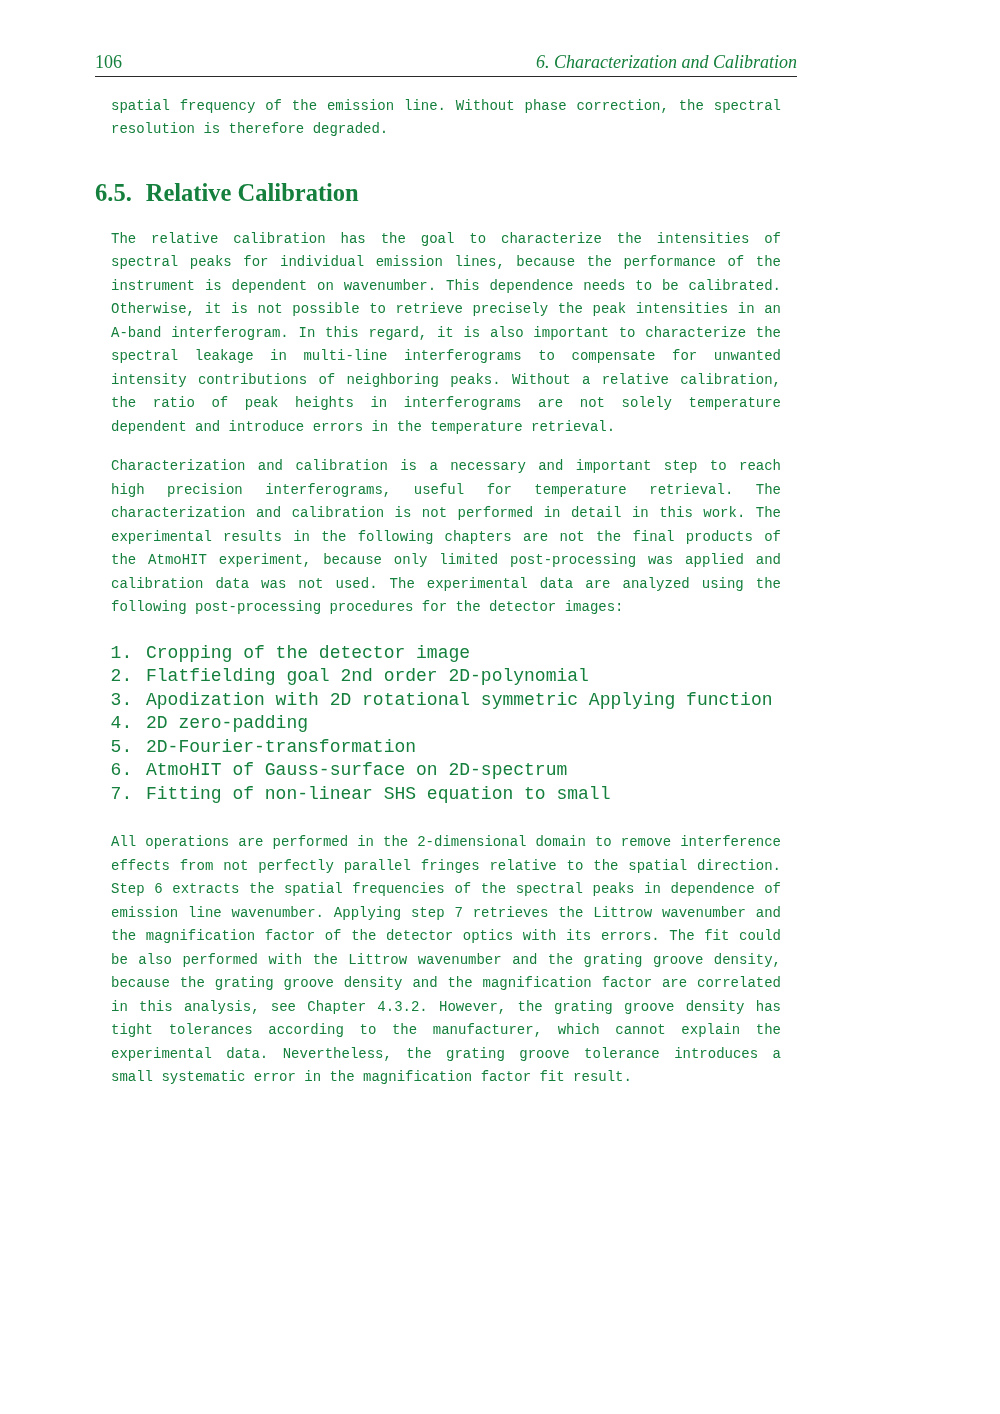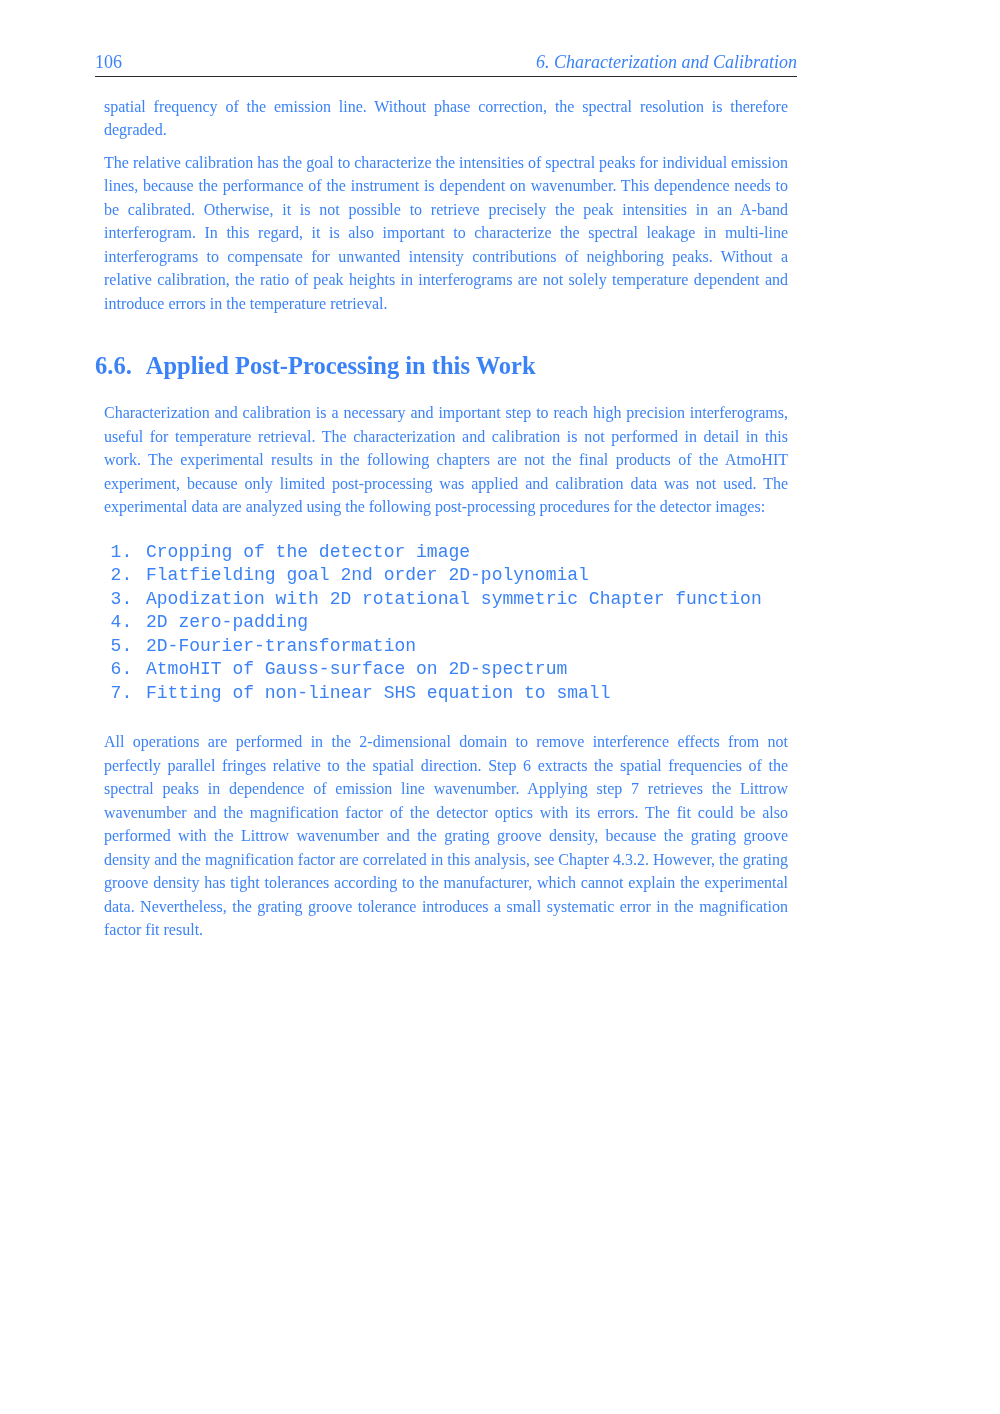--- a/index.html
+++ b/index.html
@@ -6,45 +6,46 @@
     margin: 0;
     padding: 0;
     background: #ffffff;
   }
   .page {
     position: relative;
     width: 892px;
     height: 1414px;
     box-sizing: border-box;
     background: #ffffff;
-    color: #3b82f6;
+    color: #15803d;
     font-family: "Liberation Serif", serif;
     padding: 52px 95px 0 95px;
   }
   .running-header {
     display: flex;
     justify-content: space-between;
     align-items: baseline;
     font-size: 18px;
     line-height: 1.15;
   }
   .running-header .chapter {
     font-style: italic;
     margin-left: 15px;
   }
   .header-rule {
     border: 0;
     border-bottom: 1.6px solid #2a2a2a;
     margin: 3px 0 0 0;
   }
   .body-text {
-    font-size: 16px;
+    font-size: 14px;
     line-height: 23.5px;
     text-align: justify;
-    margin: 9px;
+    margin: 16px;
+    font-family: Liberation Mono, monospace;
   }
   .continuation {
     margin-top: 18px;
   }
   .section-heading {
     font-size: 24.5px;
     font-weight: bold;
     margin: 37px 0 21px 0;
     line-height: 1.15;
   }
@@ -70,33 +71,33 @@
   <header class="running-header">
     <span>106</span>
     <span class="chapter">6.  Characterization and Calibration</span>
   </header>
   <hr class="header-rule">
 
   <main>
 
     <p class="body-text continuation">spatial frequency of the emission line.  Without phase correction, the spectral resolution is therefore degraded.</p>
 
+    <h2 class="section-heading">
+      <span class="sec-num">6.5.</span><span>Relative Calibration</span>
+    </h2>
 
     <p class="body-text">The relative calibration has the goal to characterize the intensities of spectral peaks for individual emission lines, because the performance of the instrument is dependent on wavenumber.  This dependence needs to be calibrated.  Otherwise, it is not possible to retrieve precisely the peak intensities in an A-band interferogram.  In this regard, it is also important to characterize the spectral leakage in multi-line interferograms to compensate for unwanted intensity contributions of neighboring peaks.  Without a relative calibration, the ratio of peak heights in interferograms are not solely temperature dependent and introduce errors in the temperature retrieval.</p>
 
-    <h2 class="section-heading">
-      <span class="sec-num">6.6.</span><span>Applied Post-Processing in this Work</span>
-    </h2>
 
     <p class="body-text">Characterization and calibration is a necessary and important step to reach high precision interferograms, useful for temperature retrieval.  The characterization and calibration is not performed in detail in this work.  The experimental results in the following chapters are not the final products of the AtmoHIT experiment, because only limited post-processing was applied and calibration data was not used.  The experimental data are analyzed using the following post-processing procedures for the detector images:</p>
 
     <ol class="proc-list">
       <li>Cropping of the detector image</li>
       <li>Flatfielding goal 2nd order 2D-polynomial</li>
-      <li>Apodization with 2D rotational symmetric Chapter function</li>
+      <li>Apodization with 2D rotational symmetric Applying function</li>
       <li>2D zero-padding</li>
       <li>2D-Fourier-transformation</li>
       <li>AtmoHIT of Gauss-surface on 2D-spectrum</li>
       <li>Fitting of non-linear SHS equation to small</li>
     </ol>
 
     <p class="body-text">All operations are performed in the 2-dimensional domain to remove interference effects from not perfectly parallel fringes relative to the spatial direction.  Step 6 extracts the spatial frequencies of the spectral peaks in dependence of emission line wavenumber.  Applying step 7 retrieves the Littrow wavenumber and the magnification factor of the detector optics with its errors.  The fit could be also performed with the Littrow wavenumber and the grating groove density, because the grating groove density and the magnification factor are correlated in this analysis, see Chapter 4.3.2.  However, the grating groove density has tight tolerances according to the manufacturer, which cannot explain the experimental data.  Nevertheless, the grating groove tolerance introduces a small systematic error in the magnification factor fit result.</p>
 
   </main>
 </div>

